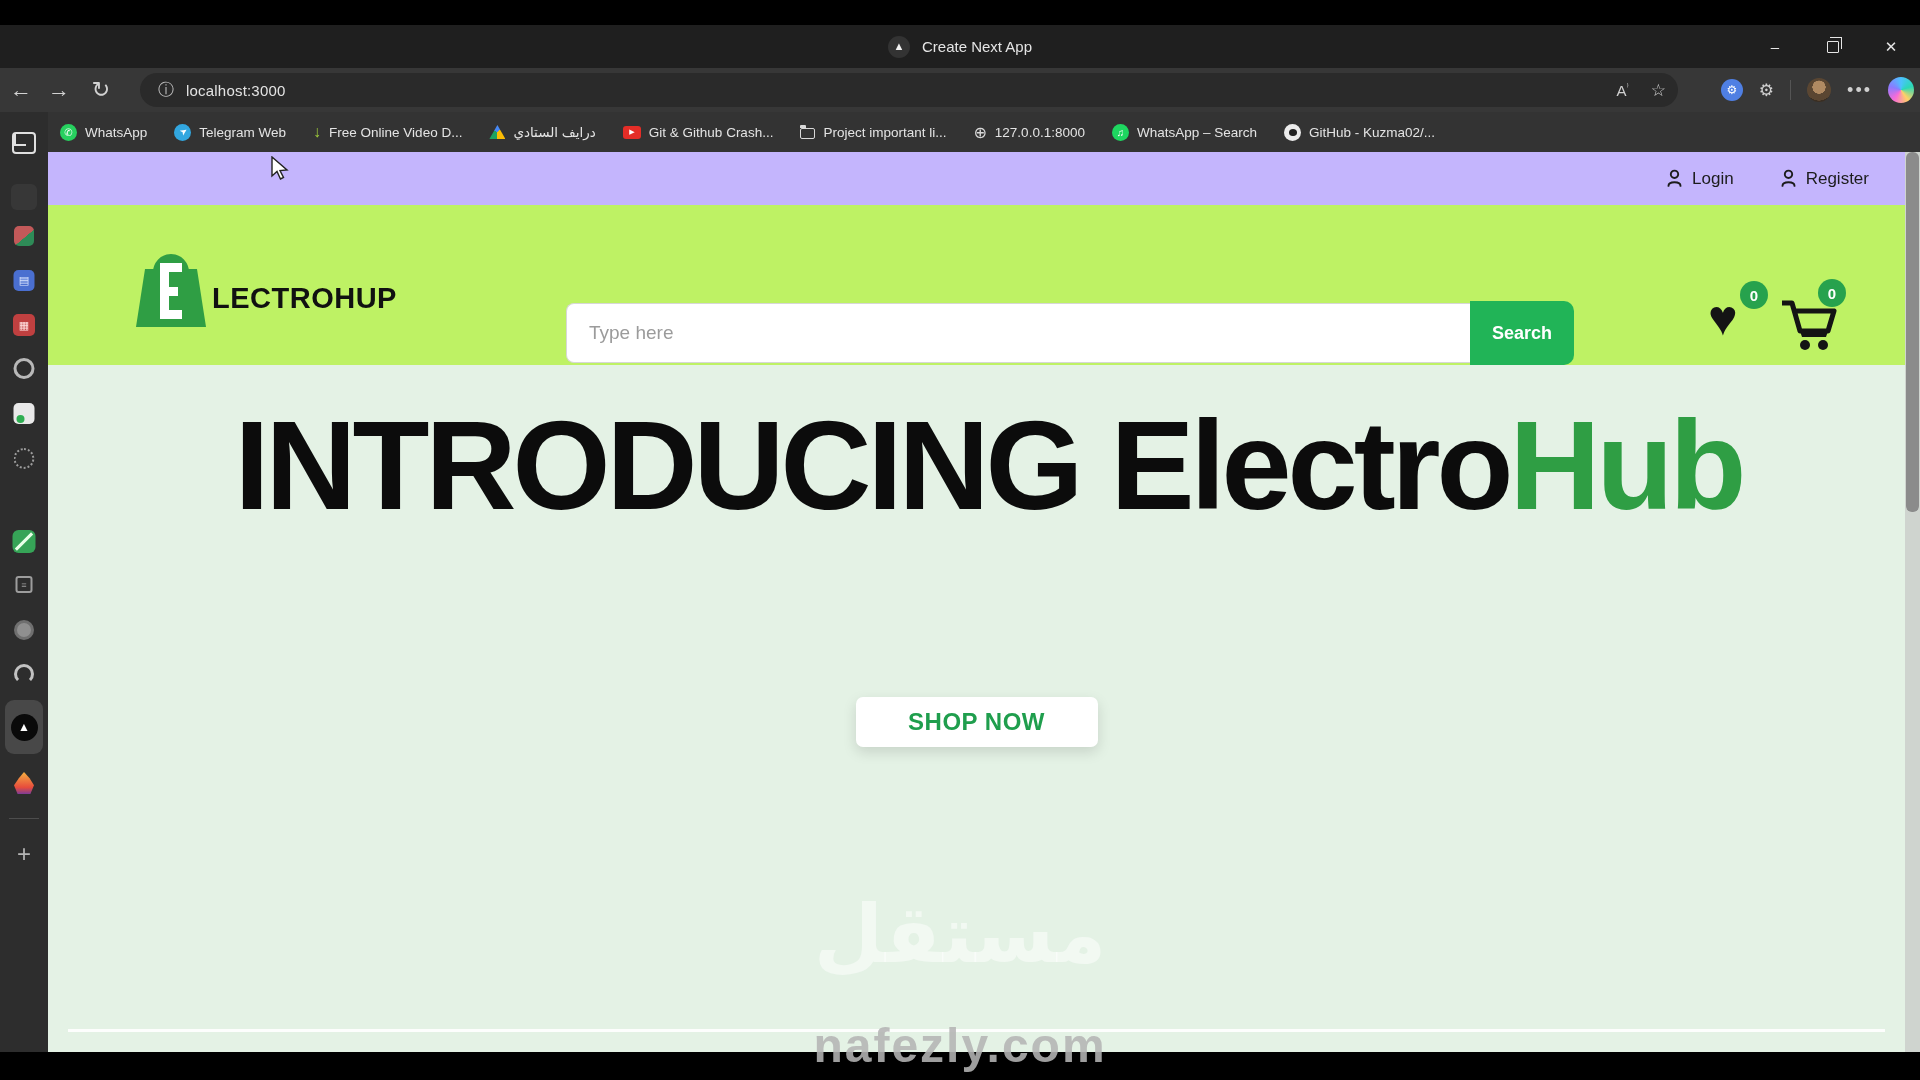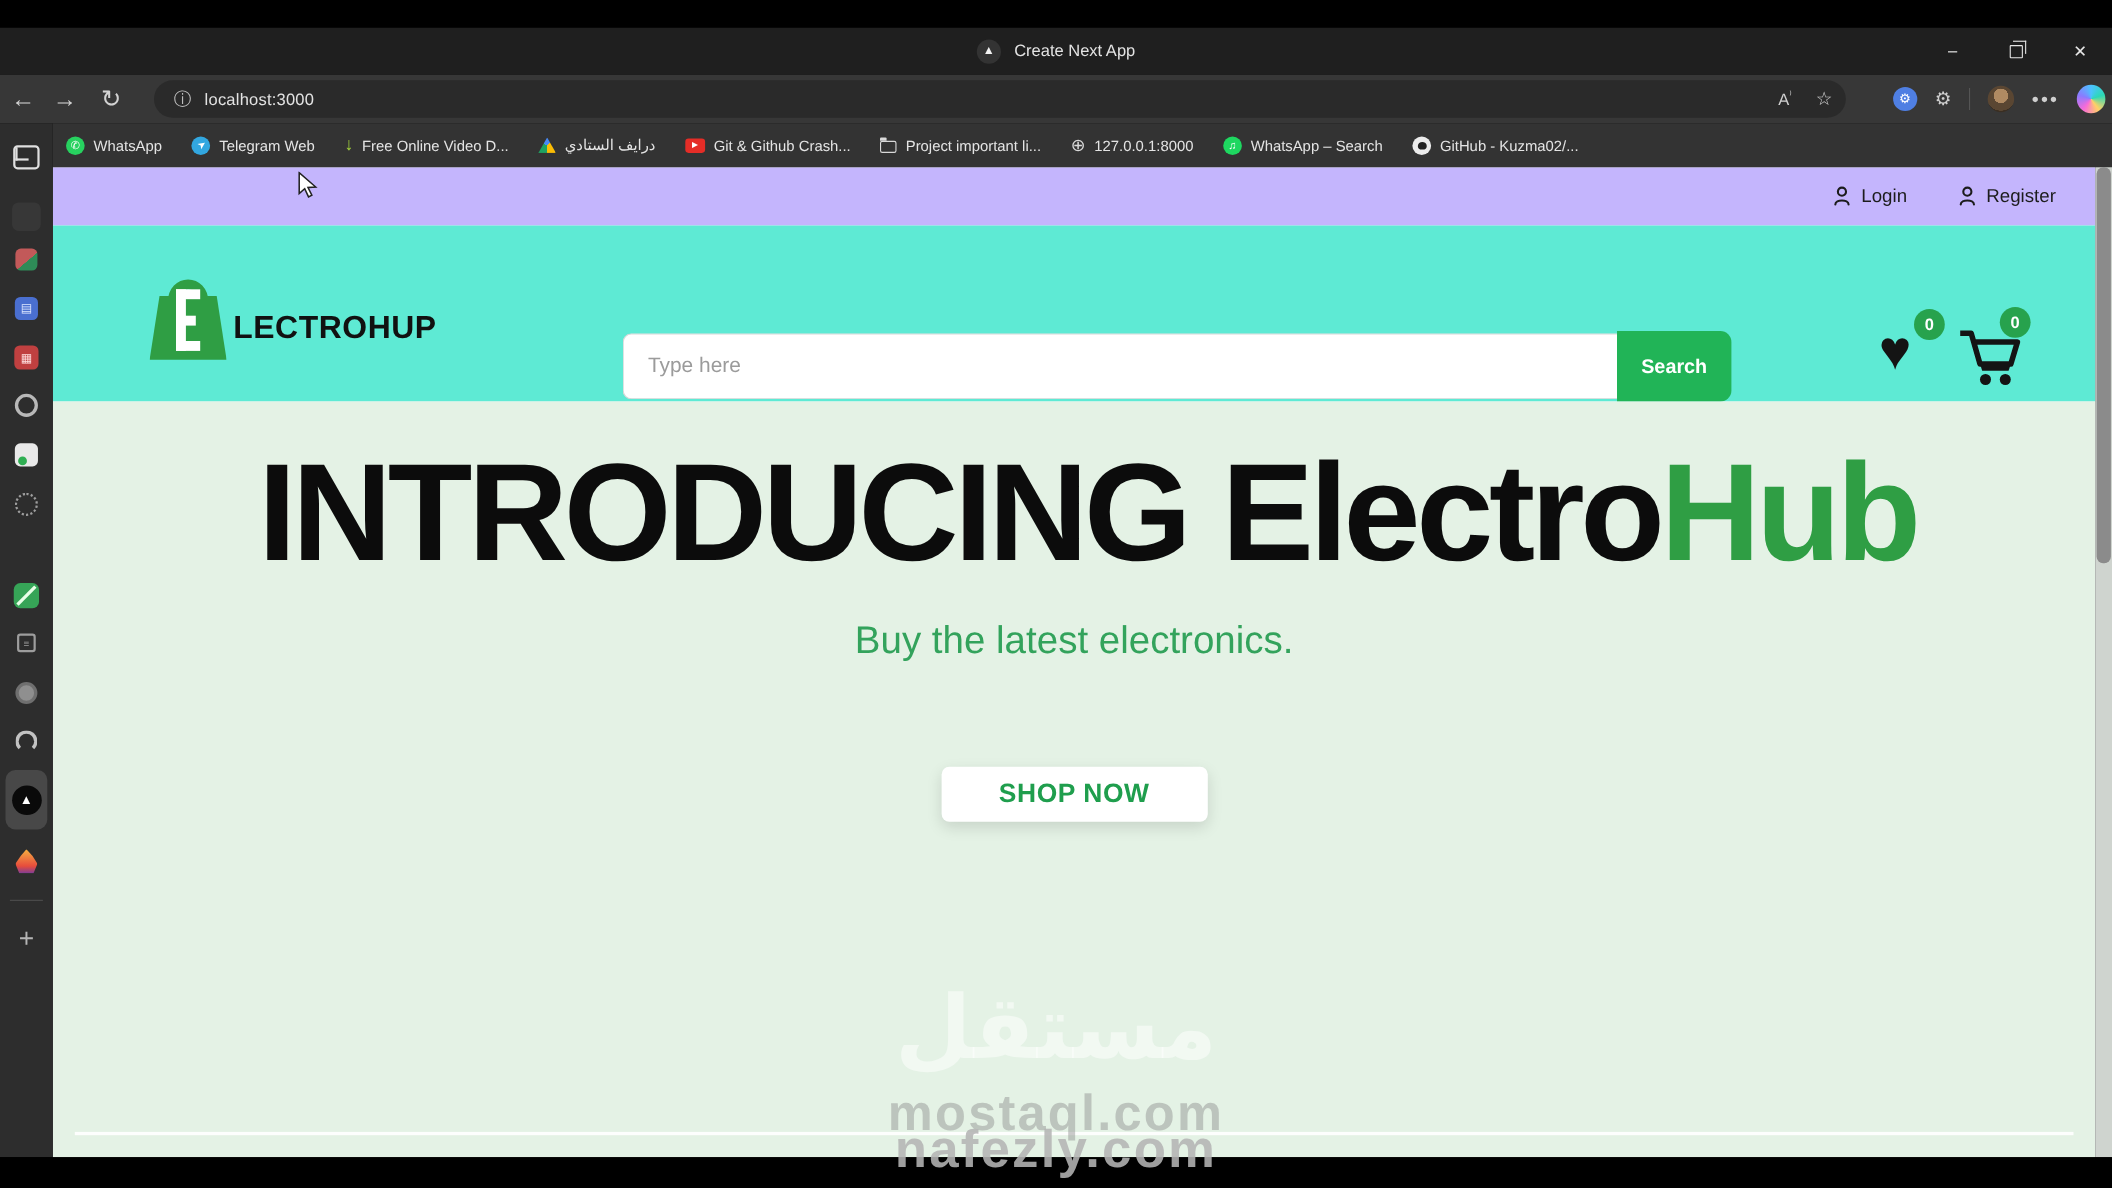--- a/index.html
+++ b/index.html
@@ -98,21 +98,21 @@
   .sb-divline { top:706px; width:30px; height:1px; background:#4d4d4d; }
   .sb-plus { top:728px; color:#b5b5b5; font-size:24px; font-weight:300; }
 
   
   .page { position:absolute; left:48px; top:152px; width:1857px; height:900px; background:#ffffff; overflow:hidden; z-index:1; }
 
   .page-topstrip { position:absolute; left:0; top:0; width:100%; height:53px; background:#c4b5fd;
                    display:flex; align-items:center; justify-content:flex-end; gap:46px; padding-right:36px; }
   .auth-link { display:flex; align-items:center; gap:9px; color:#1c1c1c; font-size:17px; }
 
-  .site-header { position:absolute; left:0; top:53px; width:100%; height:160px; background:#5eead4; }
+  .site-header { position:absolute; left:0; top:53px; width:100%; height:160px; background:#bef264; }
   .logo-wrap { position:absolute; left:88px; top:38px; display:flex; align-items:flex-end; gap:6px; }
   .brand-text { color:#111; font-size:29px; font-weight:800; letter-spacing:.5px; padding-bottom:14px; }
   .search-row { position:absolute; left:518px; top:98px; display:flex; }
   .search-input { width:904px; height:60px; border:1px solid #d7d7d7; border-right:none; border-radius:8px 0 0 8px;
                   background:#fff; font-size:19px; color:#333; padding:0 22px; outline:none; }
   .search-input::placeholder { color:#9b9b9b; }
   .search-btn { width:104px; height:64px; margin-top:-2px; border:none; border-radius:0 10px 10px 0;
                 background:#21b457; color:#fff; font-size:18px; font-weight:bold; }
   .hdr-icons { position:absolute; left:1660px; top:86px; width:180px; height:70px; }
   .heart-glyph { position:absolute; left:0; top:2px; color:#141414; font-size:50px; line-height:1; }
@@ -301,37 +301,35 @@
             <circle cx="25" cy="46" r="5" fill="#141414"></circle>
             <circle cx="43" cy="46" r="5" fill="#141414"></circle>
           </svg>
         </span>
         <span class="badge badge-cart">0</span>
       </div>
     </div>
 
     <div class="hero">
       <div class="hero-title"><span>INTRODUCING Electro</span><span class="green">Hub</span></div>
-      <div class="hero-sub hero-sub1">Buy the latest electronics.</div>
       <button class="cta-btn">SHOP NOW</button>
       <div class="hero-divider"></div>
 
     </div>
 
   </div>
 
   <div class="scrollbar-track">
     <div class="scrollbar-thumb"></div>
   </div>
 
   <div class="letterbox-bottom"></div>
 
   <div class="watermark">
     <div class="wm-arabic">مستقل</div>
-    <div class="wm-line1">mostaql.com</div>
     <div class="wm-line2">nafezly.com</div>
   </div>
 
   <svg class="cursor" width="20" height="26" viewBox="0 0 20 26">
     <polygon points="2,1 2,20 7,15.5 10.5,23 13.5,21.5 10,14.5 17,14" fill="#ffffff" stroke="#222" stroke-width="1.4"></polygon>
   </svg>
 
 </div>
 
 </body></html>

